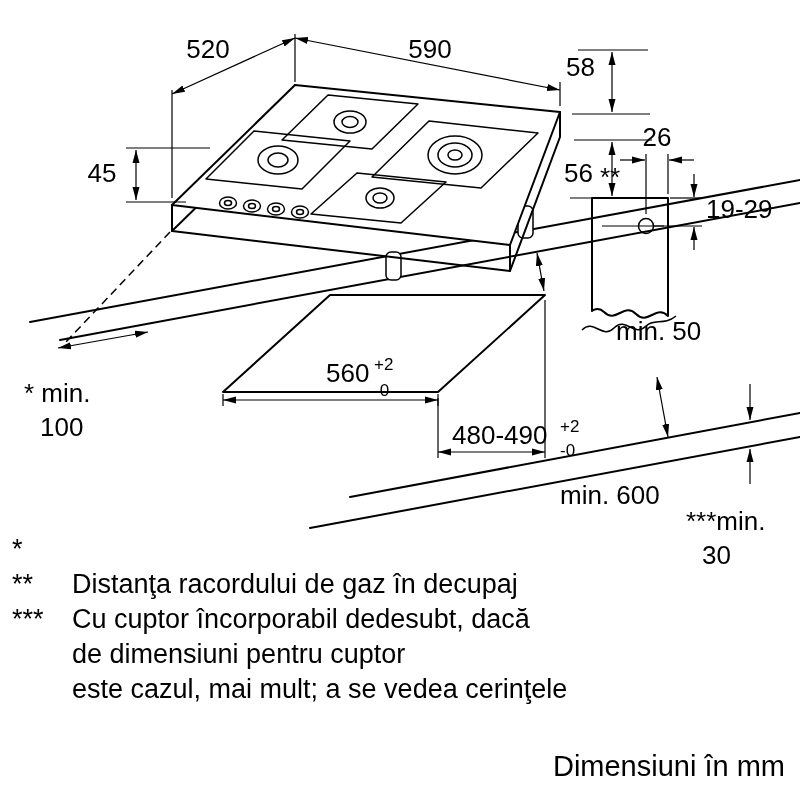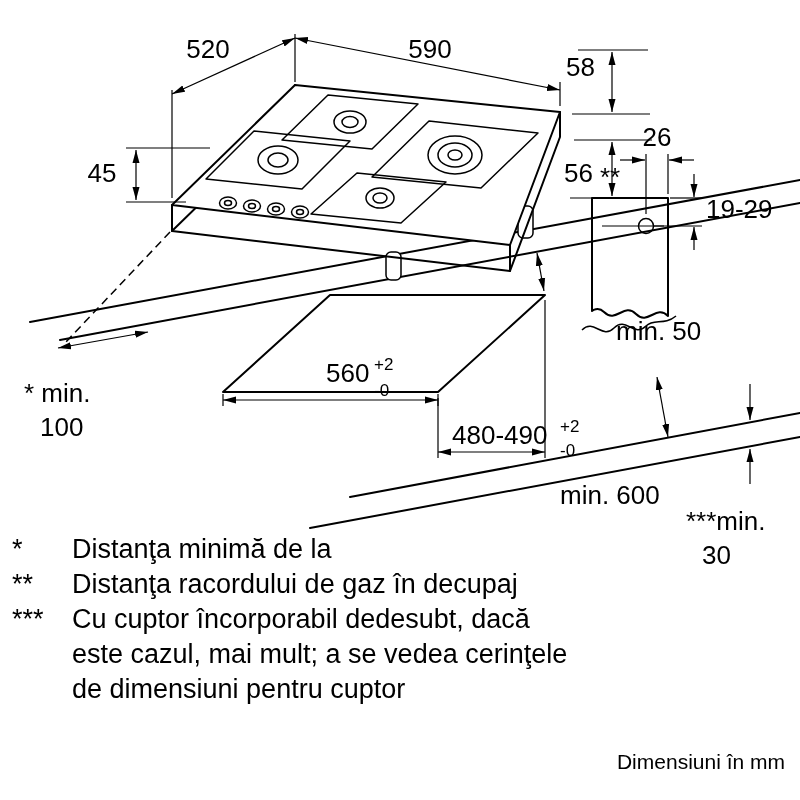--- a/index.html
+++ b/index.html
@@ -9,21 +9,21 @@
   svg text.sm{font-size:17px;}
   .ln{stroke:#000;stroke-width:2;fill:none;stroke-linejoin:round;stroke-linecap:round;}
   .ln15{stroke:#000;stroke-width:1.5;fill:none;stroke-linejoin:round;}
   .dim{stroke:#000;stroke-width:1.2;fill:none;}
   .fw{fill:#fff;}
   .dash{stroke:#000;stroke-width:1.5;fill:none;stroke-dasharray:8 5;}
   .footnotes{position:absolute;left:12px;top:532px;width:655px;
              font-size:27px;line-height:35px;}
   .fn-row{display:grid;grid-template-columns:56px 1fr;column-gap:4px;}
   .fn-marker{white-space:nowrap;}
-  .caption{position:absolute;right:15px;top:750px;font-size:21px;}
+  .caption{position:absolute;right:15px;top:750px;font-size:29px;}
 </style>
 </head>
 <body>
 
 <div class="page">
 
 <svg width="800" height="800" viewBox="0 0 800 800">
   <defs>
     <marker id="ah" markerWidth="14" markerHeight="10" refX="13" refY="4" orient="auto-start-reverse" markerUnits="userSpaceOnUse">
       <path d="M0,0.5 L13,4 L0,7.5 Z" fill="#000"></path>
@@ -184,34 +184,33 @@
       <text x="564" y="182">56</text>
     </g>
   </g>
 </svg>
 
 
 <div class="footnotes">
   <div class="fn-row">
     <span class="fn-marker">*</span>
     <span>
-      <div>Distanţa minimă de la</div>
     </span>
   </div>
   <div class="fn-row">
     <span class="fn-marker">**</span>
     <span>
       <div>Distanţa racordului de gaz în decupaj</div>
     </span>
   </div>
   <div class="fn-row">
     <span class="fn-marker">***</span>
     <span>
       <div>Cu cuptor încorporabil dedesubt, dacă</div>
+      <div>de dimensiuni pentru cuptor</div>
       <div>este cazul, mai mult; a se vedea cerinţele</div>
-      <div>de dimensiuni pentru cuptor</div>
     </span>
   </div>
 </div>
 
 <div class="caption">Dimensiuni în mm</div>
 
 </div>
 
 </body></html>

